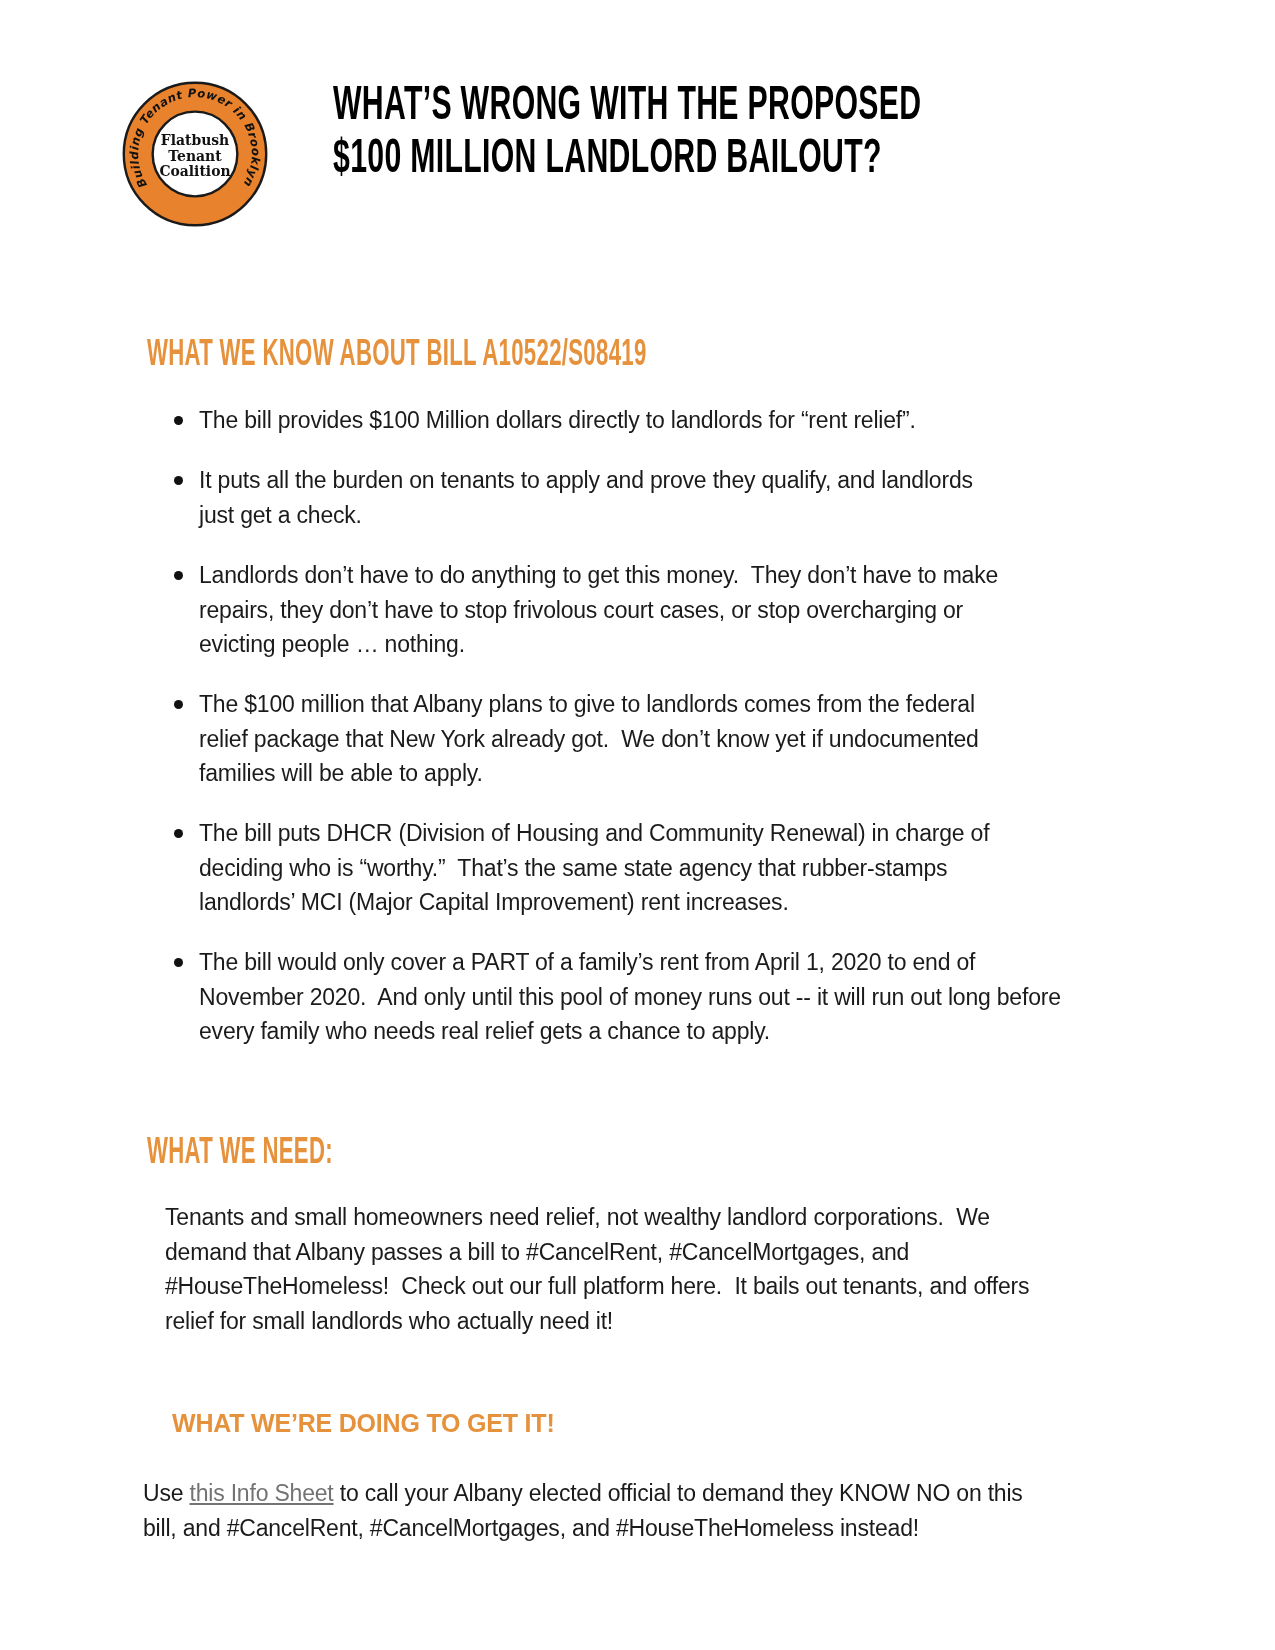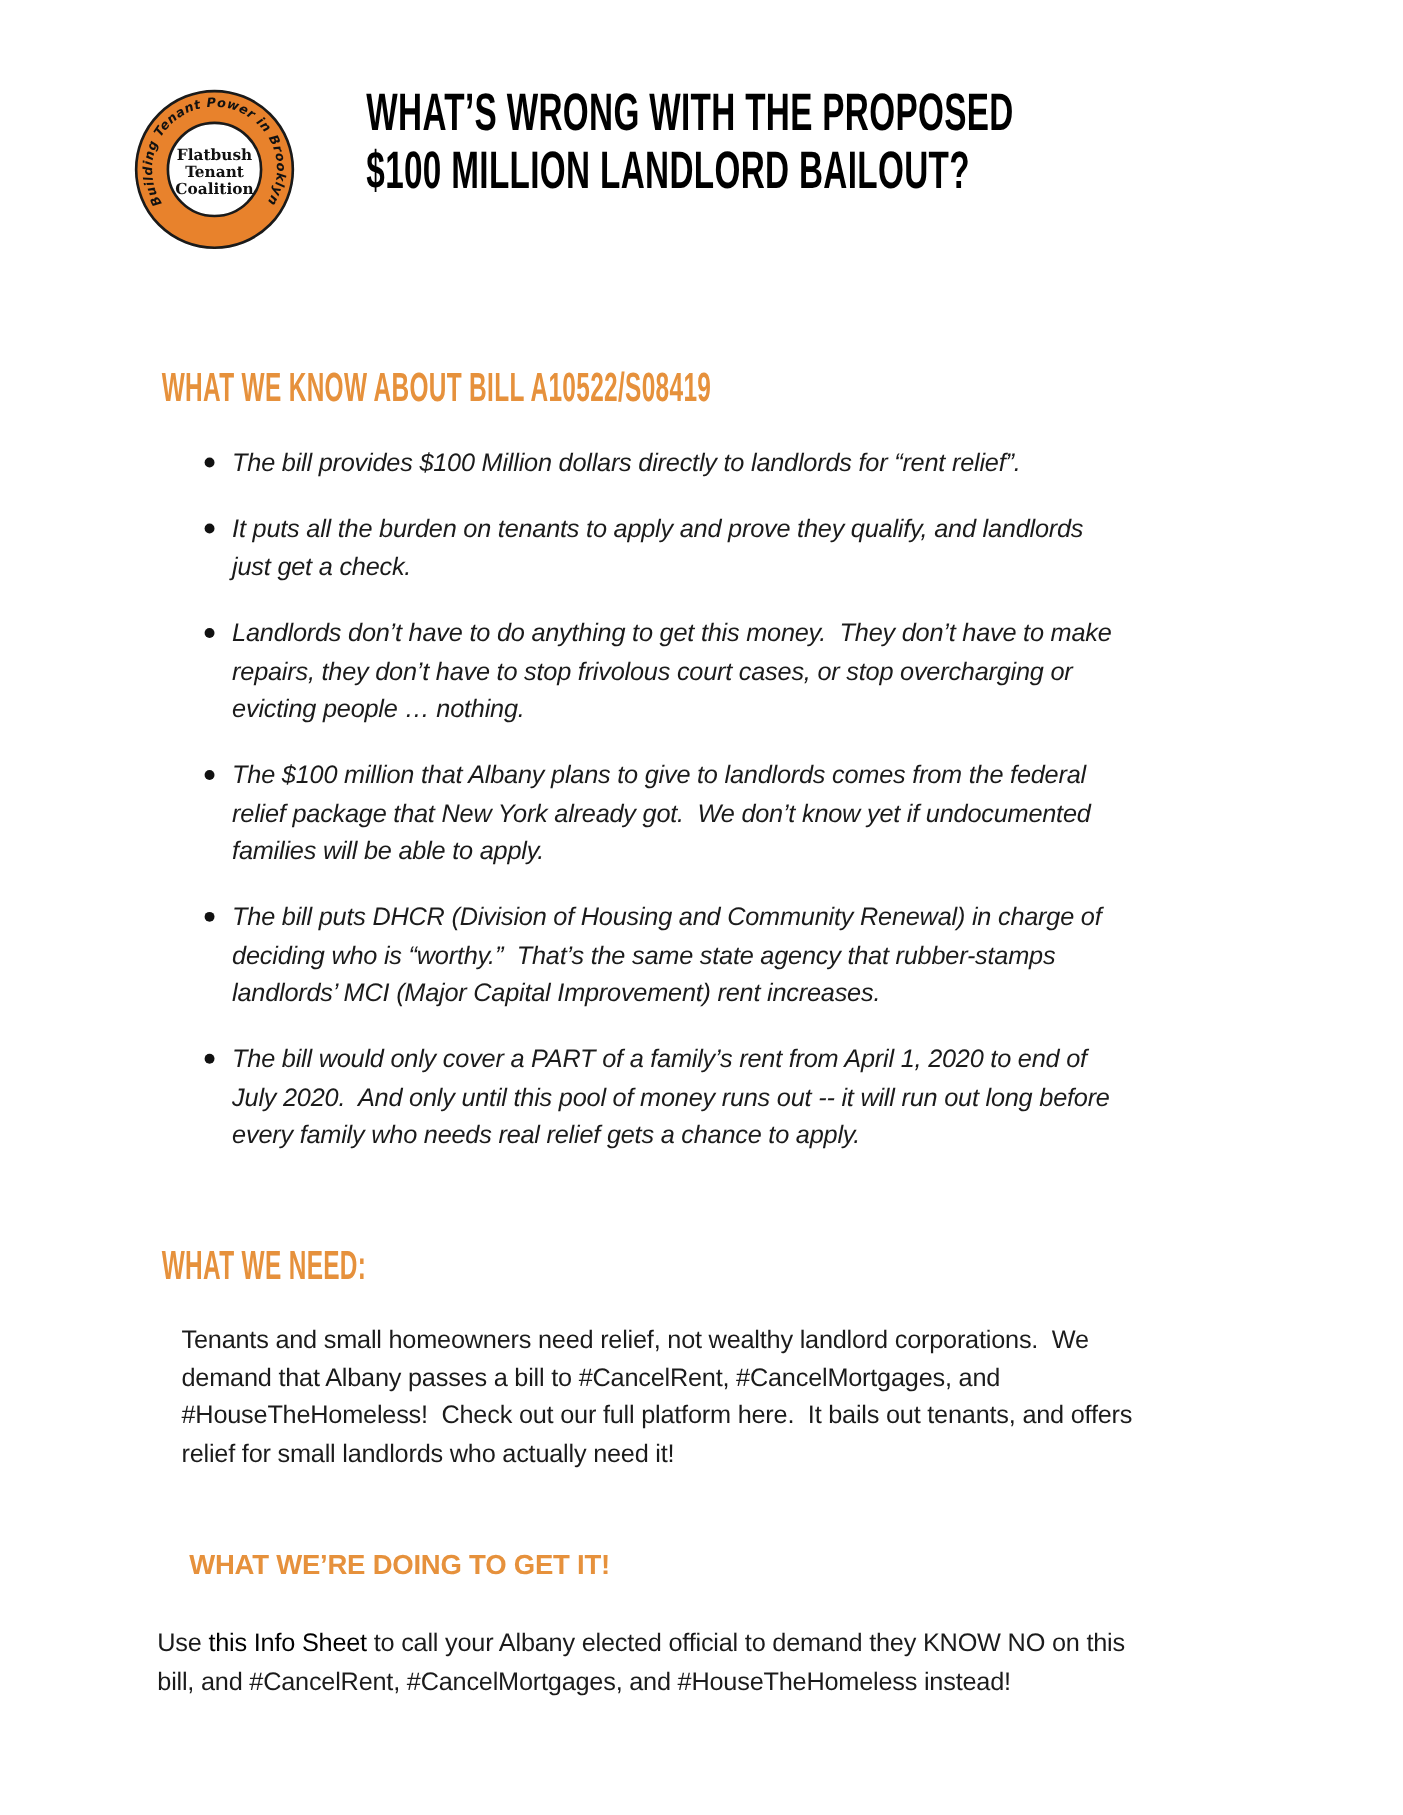--- a/index.html
+++ b/index.html
@@ -76,35 +76,35 @@
     font-size: 23px;
     line-height: 34.5px;
     letter-spacing: -0.2px;
     color: #1b1b1b;
     white-space: pre;       
   }
   .para { position: absolute; left: 143px; }
 
   .bullet-item {
     position: absolute;
-    left: 184px;
+    left: 172px;
     width: 990px;
-    font-style: italic;
   }
   .bullet-dot {
     position: absolute;
     left: 2px; top: 13px;
     width: 9px; height: 9px;
     border-radius: 50%;
     background: #111111;
   }
   .bullet-body { margin-left: 27px; }
 
   .doc-link {
-    color: #000000;
+    color: #737373;
+    text-decoration: underline;
     cursor: pointer;
   }
 </style>
 </head>
 <body>
 
 <div class="page">
 
   <div class="logo-wrap">
     <svg viewBox="0 0 160 160">
@@ -153,21 +153,21 @@
   <div class="bullet-item" style="top:816px;">
     <span class="bullet-dot"></span>
     <div class="bullet-body body-text">The bill puts DHCR (Division of Housing and Community Renewal) in charge of
 deciding who is “worthy.”  That’s the same state agency that rubber-stamps
 landlords’ MCI (Major Capital Improvement) rent increases.</div>
   </div>
 
   <div class="bullet-item" style="top:945px;">
     <span class="bullet-dot"></span>
     <div class="bullet-body body-text">The bill would only cover a PART of a family’s rent from April 1, 2020 to end of
-July 2020.  And only until this pool of money runs out -- it will run out long before
+November 2020.  And only until this pool of money runs out -- it will run out long before
 every family who needs real relief gets a chance to apply.</div>
   </div>
 
   <div class="sec-heading" style="left:147px; top:1132px;">WHAT WE NEED:</div>
 
   <div class="para body-text" style="top:1200px;margin-left:22px;">Tenants and small homeowners need relief, not wealthy landlord corporations.  We
 demand that Albany passes a bill to #CancelRent, #CancelMortgages, and
 #HouseTheHomeless!  Check out our full platform here.  It bails out tenants, and offers
 relief for small landlords who actually need it!</div>
 

